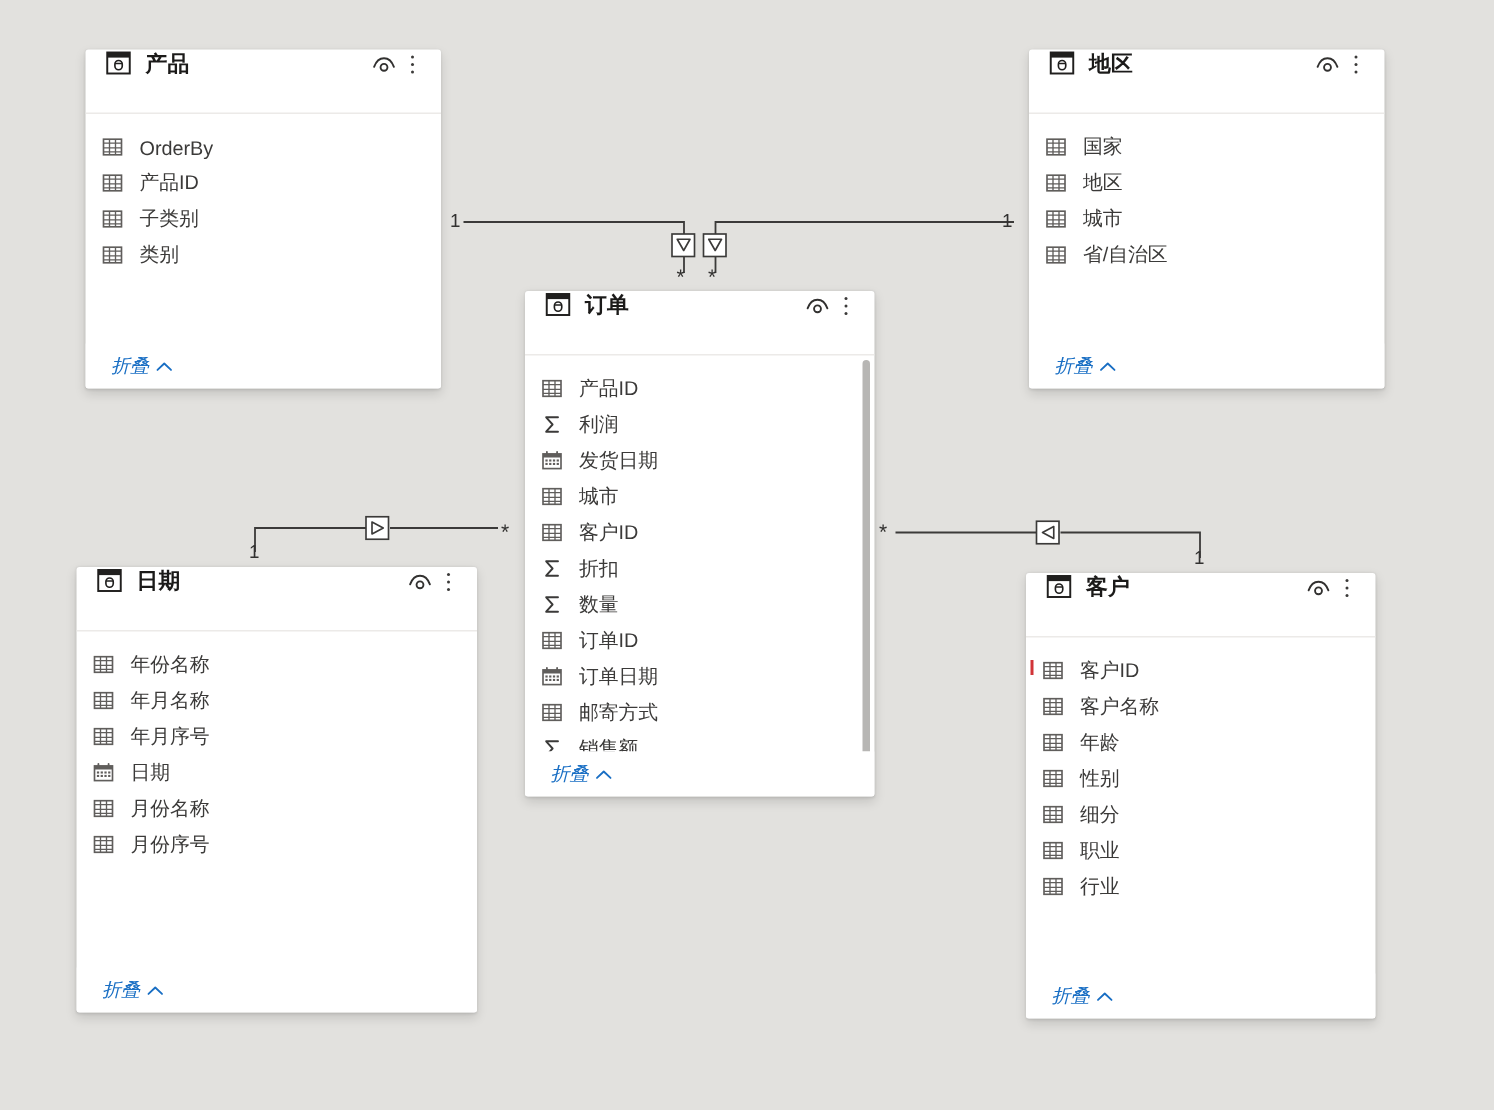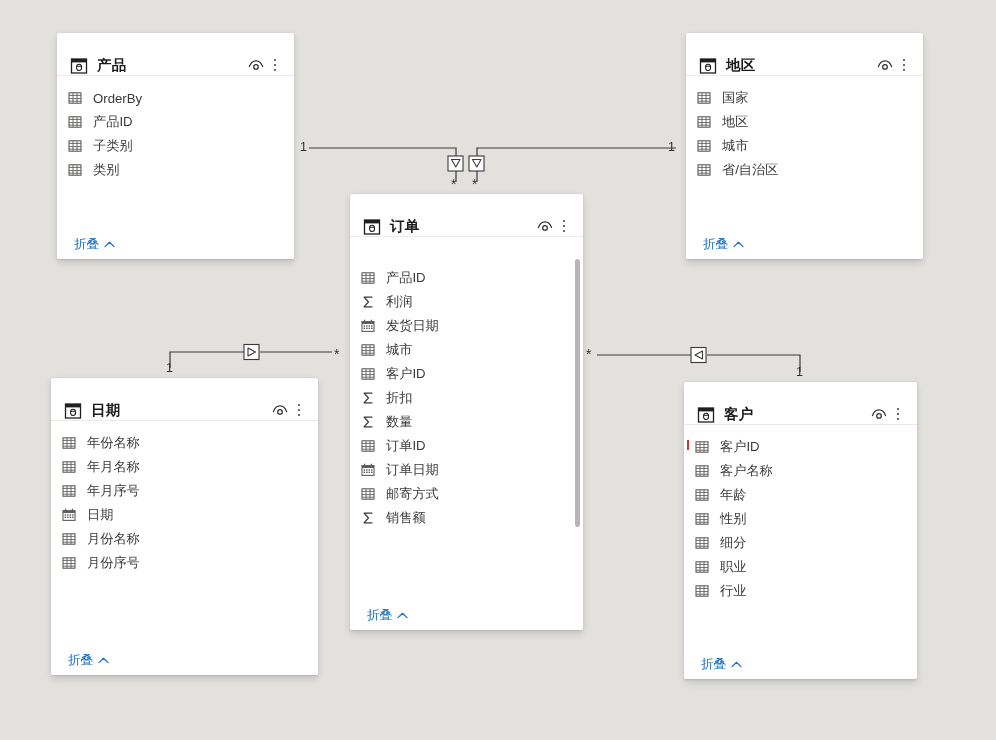--- a/index.html
+++ b/index.html
@@ -23,21 +23,21 @@
     position: absolute;
     background: #ffffff;
     border-radius: 2px;
     box-shadow: 0 0.6px 1.8px rgba(0,0,0,0.10), 0 3.2px 7.2px rgba(0,0,0,0.13);
     display: flex; flex-direction: column;
     overflow: hidden;
   }
   .card-header {
     height: 43px;
     flex: 0 0 43px;
-    display: flex; align-items: flex-end;
+    display: flex; align-items: flex-start;
     padding: 0 12px 0 13px;
     border-bottom: 1px solid #eceae8;
     position: relative;
   }
   .tbl-icon { flex: 0 0 auto; width: 18px; height: 18px; margin-right: 9px; display:block; }
   .card-title {
     font-size: 14.5px;
     font-weight: bold;
     color: #1b1a19;
     letter-spacing: .2px;
@@ -80,21 +80,21 @@
   .card-footer {
     flex: 0 0 auto;
     height: 30px;
     display: flex; align-items: center;
     padding-left: 17px;
     background: #fff;
     position: relative; z-index: 3;
   }
   .collapse-link {
     display: inline-flex; align-items: center; gap: 5px;
-    font-size: 12.6px; color: #1a6fc4; cursor: pointer;
+    font-size: 12.6px; color: #1a6fc4; cursor: pointer; font-style: italic;
   }
   .chev {
     width: 11px; height: 7px; display:block;
   }
 
   
   .vscroll {
     position: absolute; top: 2px; right: 3px;
     width: 5px; border-radius: 3px;
     background: #b7b6b4;
@@ -292,21 +292,21 @@
     </div>
     <div class="card-footer">
       <span class="collapse-link">
         <span>折叠</span>
         <svg class="chev" viewBox="0 0 11 7">
     <path d="M1 5.6 L5.5 1.3 L10 5.6" fill="none" stroke="#1a6fc4" stroke-width="1.25" stroke-linecap="round" stroke-linejoin="round"></path>
   </svg>
       </span>
     </div>
       </div>
-      <div class="card" style="left: 350px; top: 194px; width: 233px; height: 436px; gap: 19px;">
+      <div class="card" style="left: 350px; top: 194px; width: 233px; height: 337px;">
     <div class="card-header">
       <svg class="tbl-icon" viewBox="0 0 18 18">
     <rect x="1.5" y="2" width="15" height="14" fill="#fff" stroke="#201f1e" stroke-width="1.3"></rect>
     <rect x="1.5" y="2" width="15" height="3.4" fill="#201f1e"></rect>
     <rect x="6.6" y="7.3" width="4.9" height="6.2" rx="2.45" fill="#fff" stroke="#201f1e" stroke-width="1.1"></rect>
     <path d="M6.6 9.3 h4.9" stroke="#201f1e" stroke-width="1"></path>
   </svg>
       <span class="card-title">订单</span>
       <span class="hdr-actions">
         <svg class="eye-icon" viewBox="0 0 20 20">

